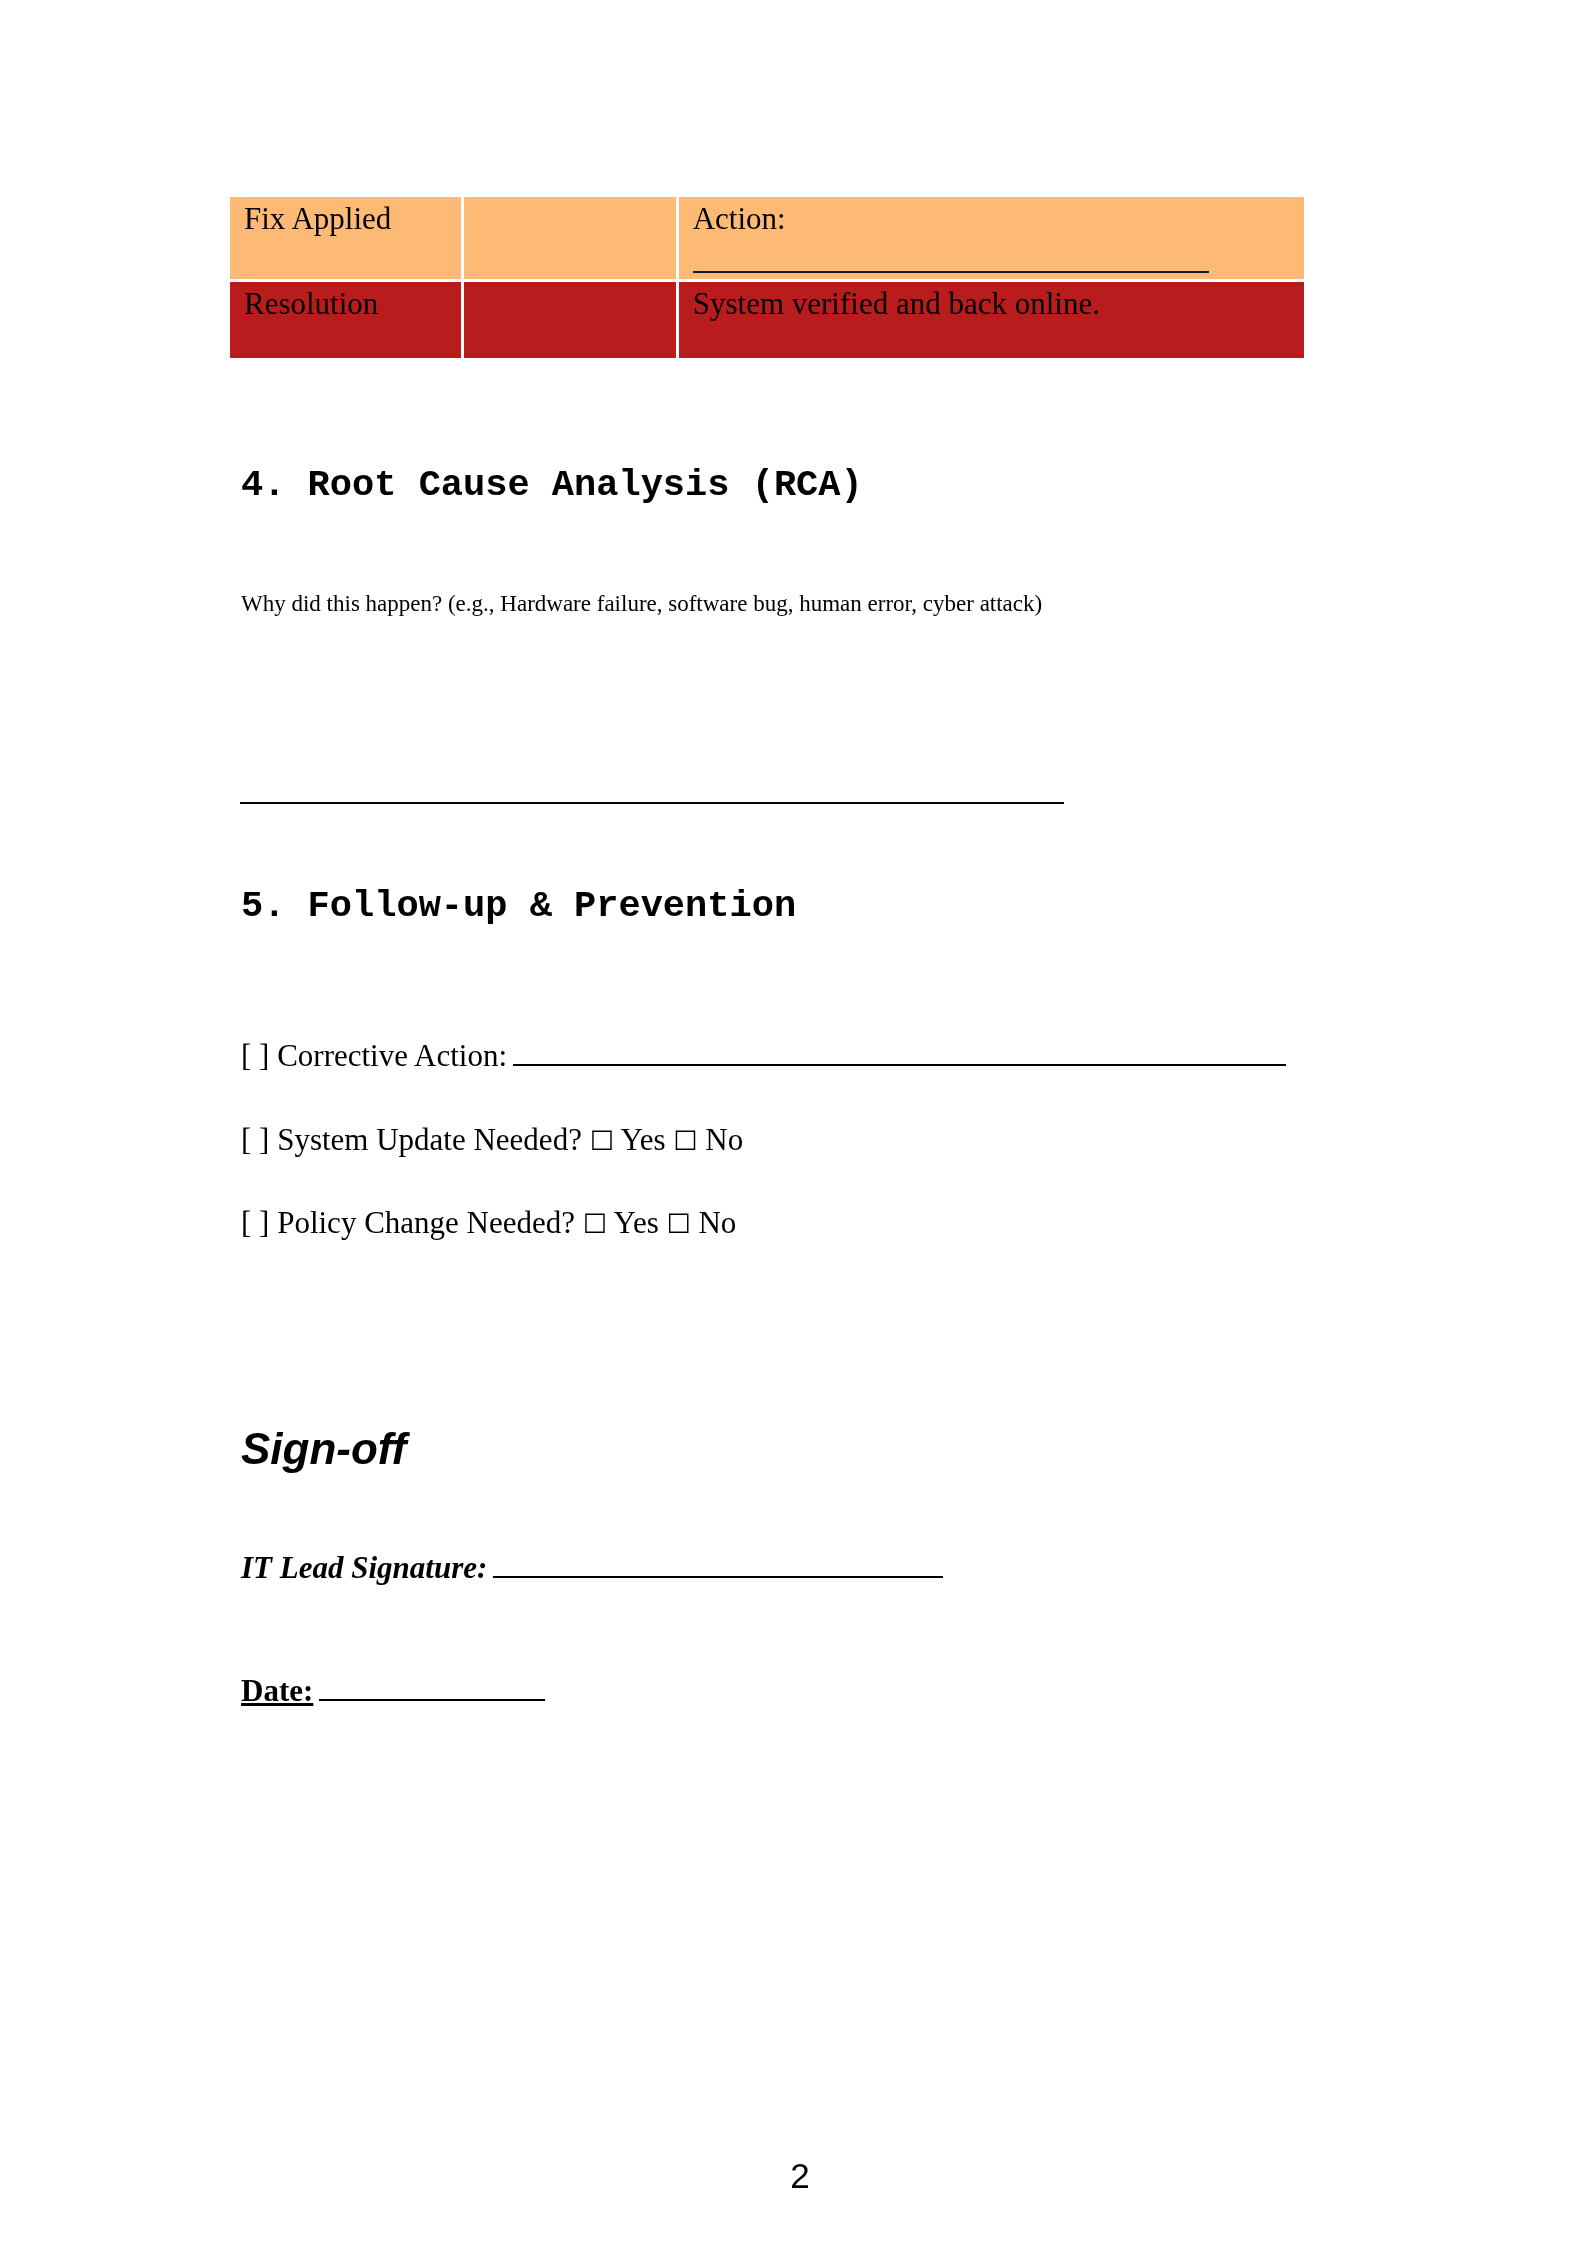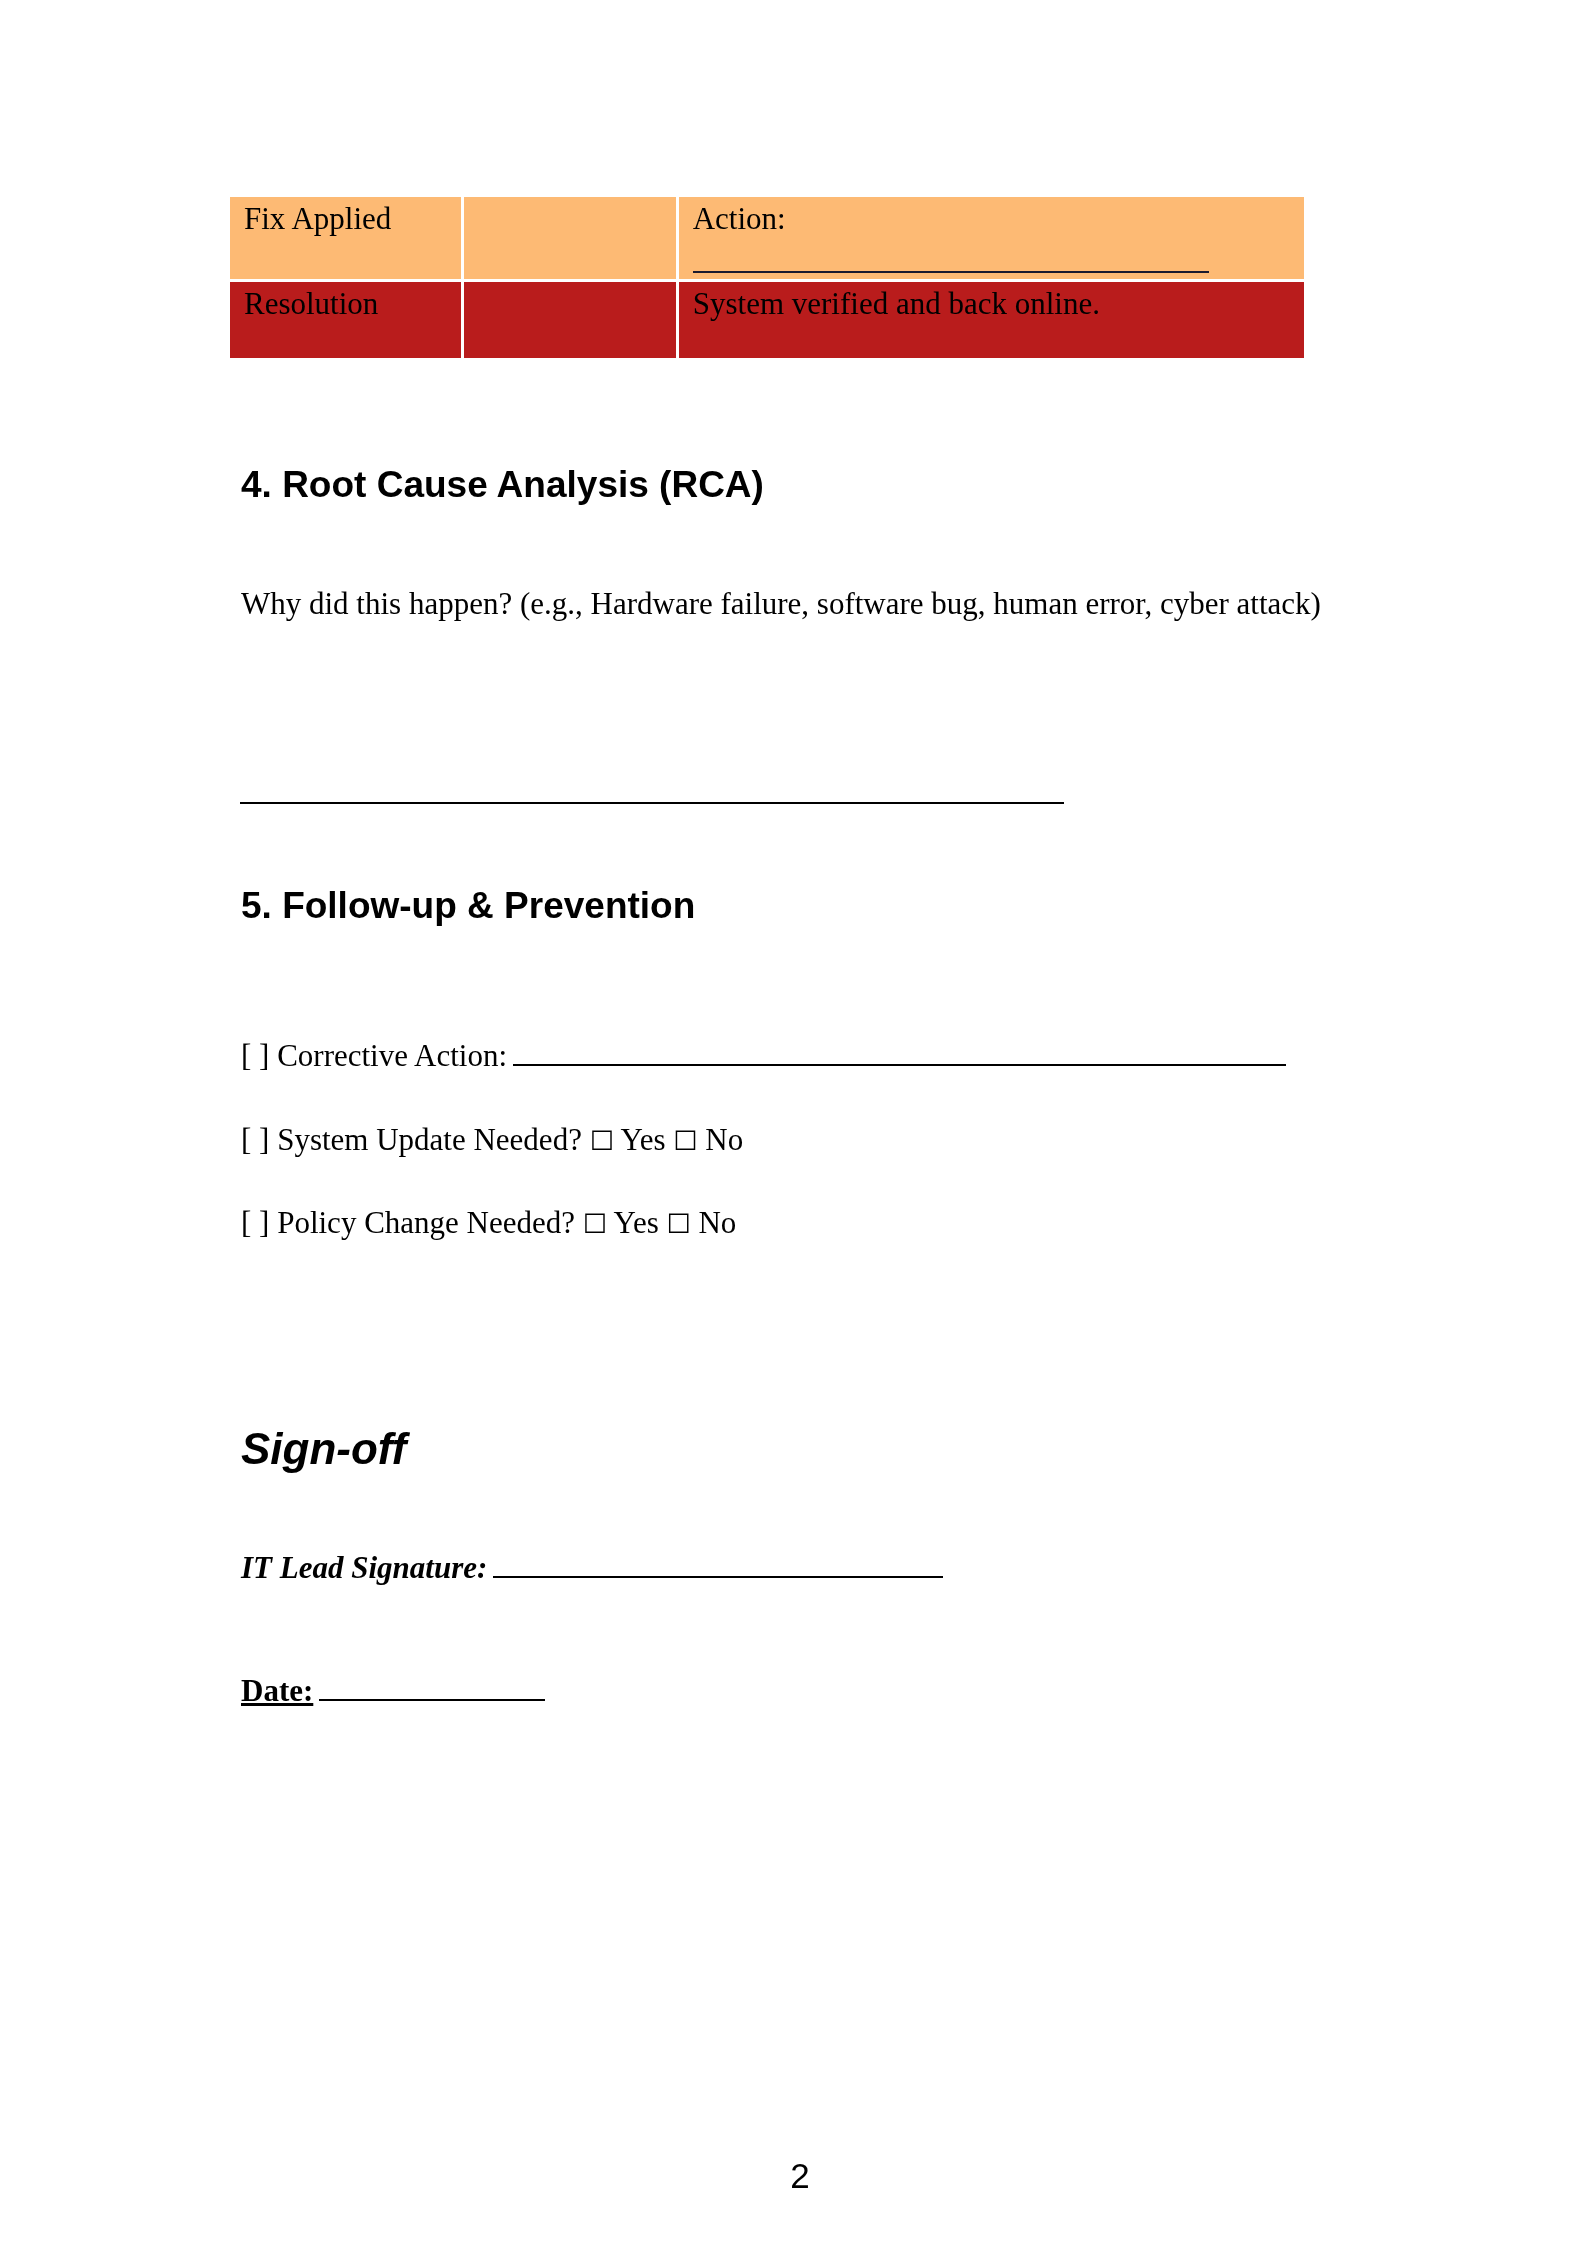--- a/index.html
+++ b/index.html
@@ -49,21 +49,21 @@
       height: 0;
       border-bottom: 2px solid #1a1a2e;
       margin-top: 34px;
     }
 
     
     .h2 {
       position: absolute;
       left: 241px;
       margin: 0;
-      font-family: Liberation Sans, sans-serif;
+      font-family: Liberation Mono, monospace;
       font-weight: bold;
       font-size: 37px;
       line-height: 44px;
       white-space: nowrap;
     }
     .h1 {
       position: absolute;
       left: 241px;
       margin: 0;
       font-family: "Liberation Sans", "DejaVu Sans", sans-serif;
@@ -73,21 +73,21 @@
       white-space: nowrap;
     }
 
     
     .para {
       position: absolute;
       left: 241px;
       width: 1119px;
       margin: 0;
       font-family: "Liberation Serif", "DejaVu Serif", serif;
-      font-size: 31px;
+      font-size: 23px;
       line-height: 63px;
       text-align: justify;
     }
     .blank-line {
       position: absolute;
       height: 0;
       border-bottom: 2px solid #000000;
     }
     .line-item {
       position: absolute;

